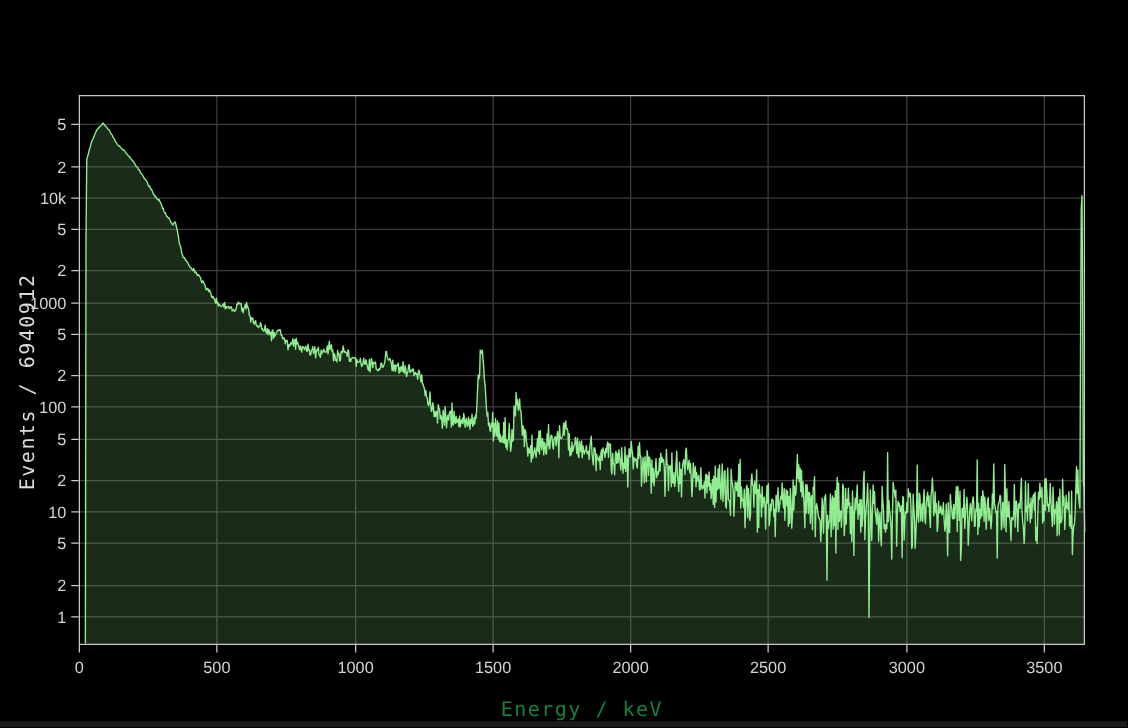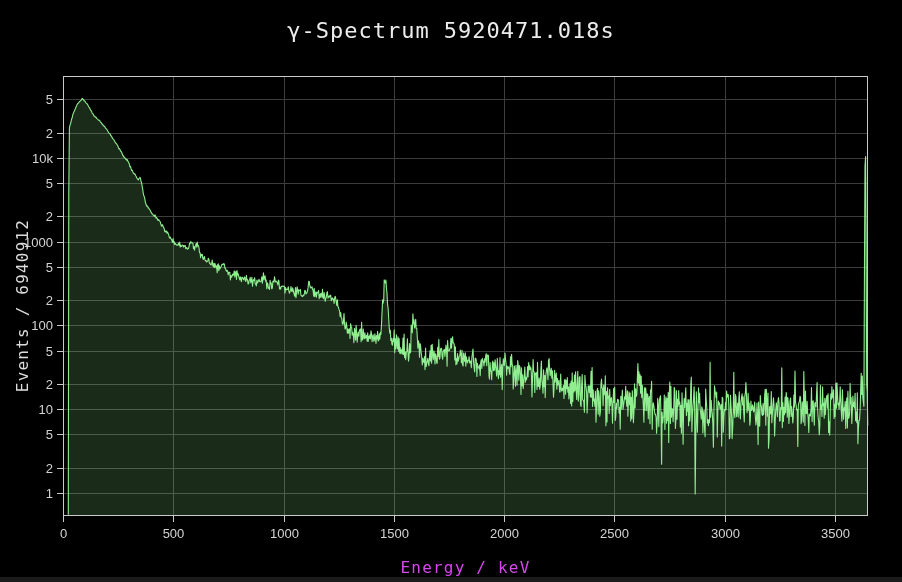--- a/index.html
+++ b/index.html
@@ -1,33 +1,32 @@
 <!DOCTYPE html>
 <html><head>
 <meta charset="utf-8">
 <style>
   html,body{margin:0;padding:0;background:#000;}
   #stage{position:relative;width:902px;height:582px;background:#000;overflow:hidden;
          font-family:"DejaVu Sans Mono",monospace;}
   #chart-title{position:absolute;top:18px;left:0;width:902px;text-align:center;
          color:#ececec;font-size:22px;letter-spacing:1px;white-space:pre;}
   #xaxis-title{position:absolute;top:558px;left:63px;width:805px;text-align:center;
-         color:#d946ef;font-size:16px;letter-spacing:1.2px;}
+         color:#15803d;font-size:16px;letter-spacing:1.2px;}
   #yaxis-title{position:absolute;top:296px;left:-68px;width:180px;text-align:center;
          transform:rotate(-90deg);transform-origin:center;
          color:#dcdcdc;font-size:16px;letter-spacing:1.2px;}
   #bottom-strip{position:absolute;left:0;bottom:0;width:902px;height:5px;background:#1b1b1b;}
   svg{position:absolute;left:0;top:0;}
   text.tick{font-family:"Liberation Sans",sans-serif;font-size:13px;fill:#d4d4d4;}
 </style>
 </head>
 <body>
 
 <div id="stage">
-  <div id="chart-title">γ-Spectrum 5920471.018s</div>
   <svg id="plot" width="902" height="582">
       <g stroke="#3d3d3d" stroke-width="1">
         <line x1="173.5" y1="76" x2="173.5" y2="516"></line>
         <line x1="284.5" y1="76" x2="284.5" y2="516"></line>
         <line x1="394.5" y1="76" x2="394.5" y2="516"></line>
         <line x1="504.5" y1="76" x2="504.5" y2="516"></line>
         <line x1="614.5" y1="76" x2="614.5" y2="516"></line>
         <line x1="725.5" y1="76" x2="725.5" y2="516"></line>
         <line x1="835.5" y1="76" x2="835.5" y2="516"></line>
         <line x1="63" y1="493.5" x2="868" y2="493.5"></line>

